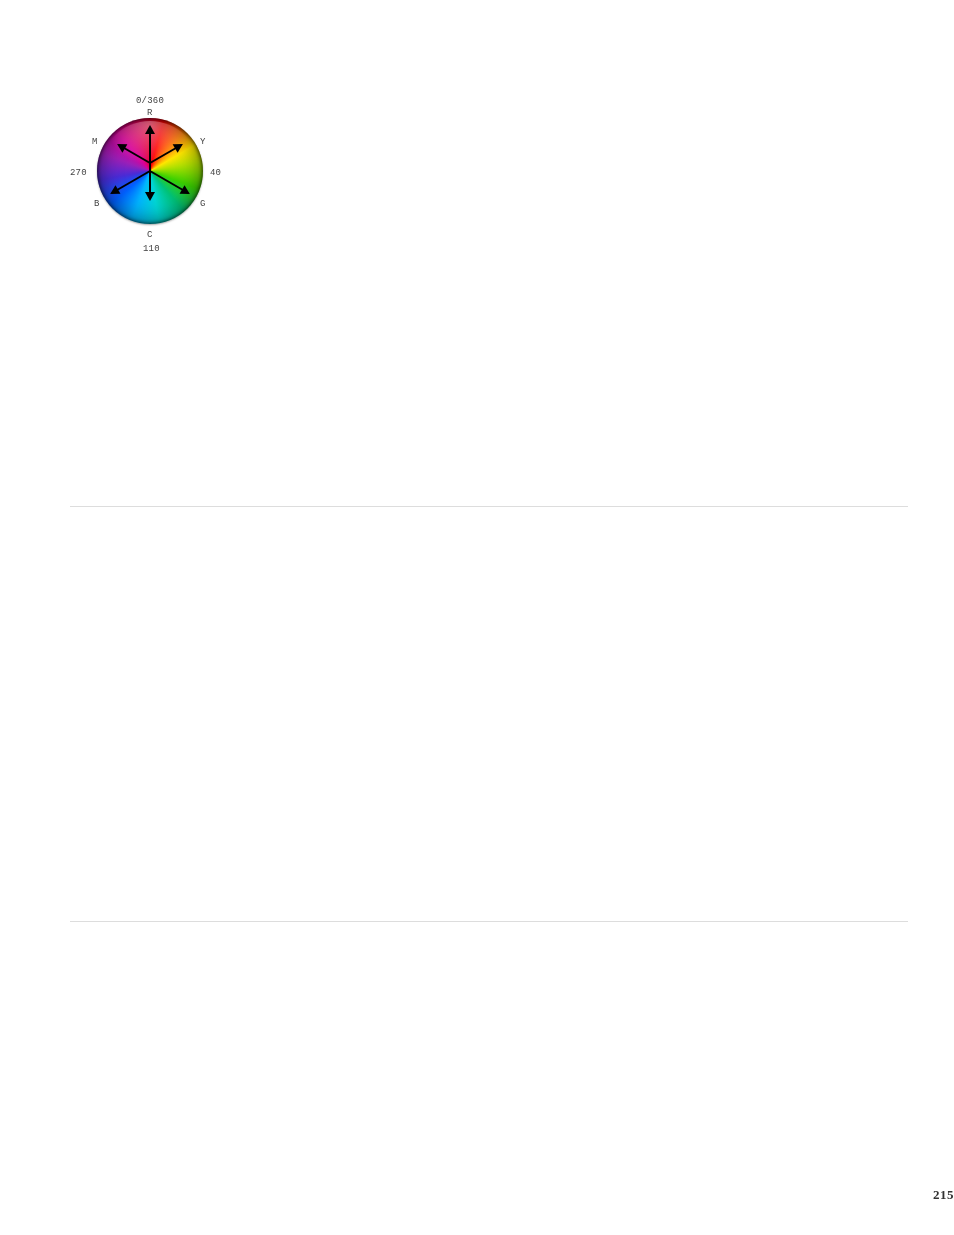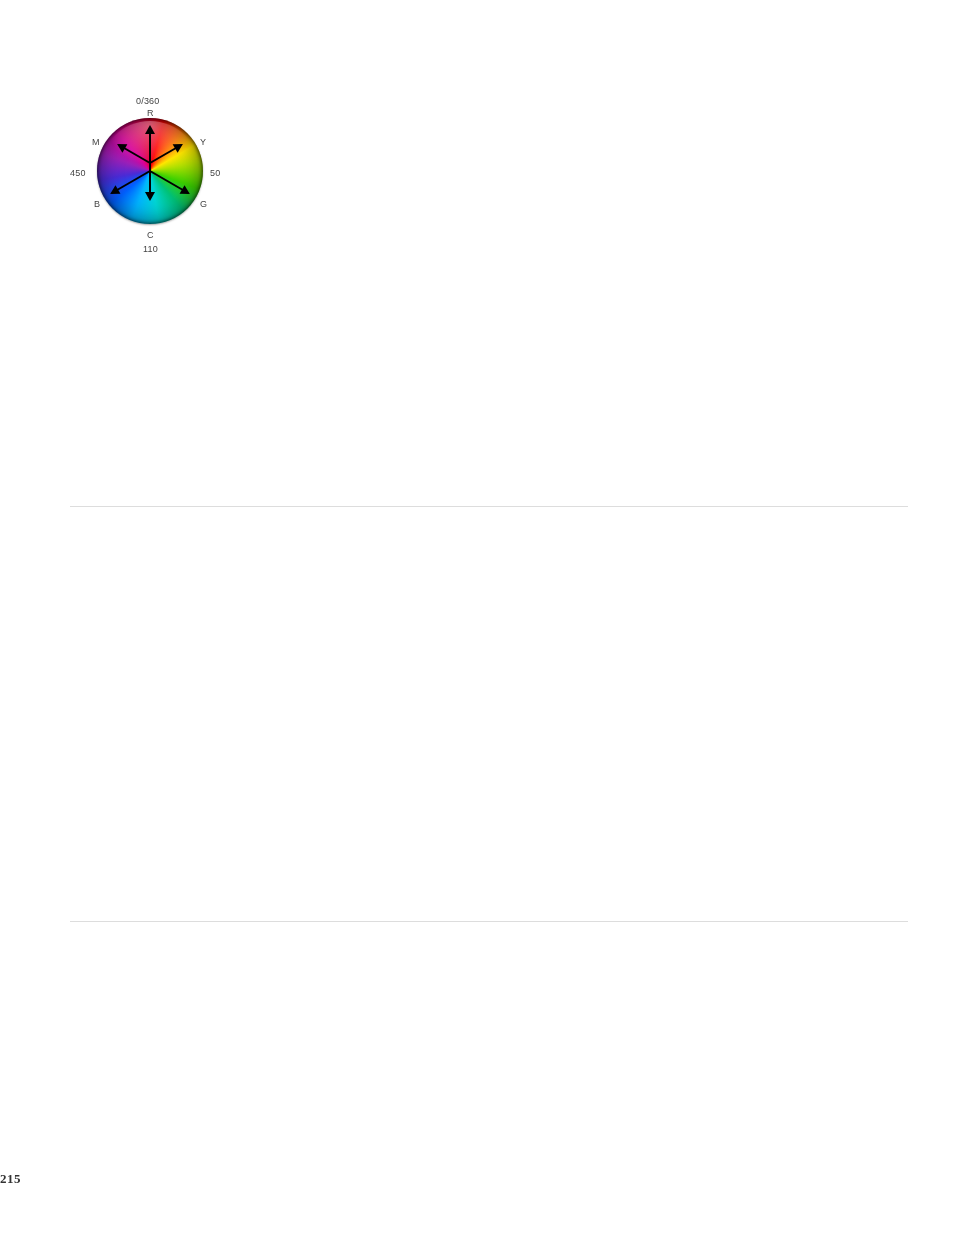--- a/index.html
+++ b/index.html
@@ -1,21 +1,21 @@
 <!DOCTYPE html>
 <html><head>
 <meta charset="utf-8">
 <style>
   html,body{margin:0;padding:0;background:#fff;font-family:Georgia,'Times New Roman',serif;color:#333}
   .page{width:954px;height:1235px;position:relative;box-sizing:border-box;margin:0 auto;background:#fff}
   .content{position:absolute;left:70px;right:46px;top:0;bottom:0}
   hr.sep{border:none;border-top:1px solid #ddd;margin:0;height:0}
   hr.sep.one{position:absolute;left:0;right:0;top:506px}
   hr.sep.two{position:absolute;left:0;right:0;top:921px}
-  .pagenum{position:absolute;left:0;right:0;bottom:48px;text-align:left;font-weight:bold;font-size:13px;color:#333;letter-spacing:.5px}
+  .pagenum{position:absolute;left:0;right:0;bottom:32px;text-align:right;font-weight:bold;font-size:13px;color:#333;letter-spacing:.5px}
 
   
   .fig{position:absolute;left:0px;top:96px;width:160px;height:170px}
   .wheel-wrap{position:absolute;left:27px;top:22px;width:106px;height:106px}
   .wheel{width:106px;height:106px;border-radius:50%;
     background:conic-gradient(from 0deg,
       #e3002f 0deg,
       #ff0000 15deg,
       #ff7a00 40deg,
       #ffe600 60deg,
@@ -38,34 +38,34 @@
   .arrow::after{content:"";position:absolute;left:-4px;top:-2px;border-left:5px solid transparent;border-right:5px solid transparent;border-bottom:9px solid #000}
   .a0  {transform:translate(-1px,-44px) rotate(0deg)}
   .a60 {transform:translate(-1px,-44px) rotate(60deg)}
   .a120{transform:translate(-1px,-44px) rotate(120deg)}
   .a180{transform:translate(-1px,-44px) rotate(180deg)}
   .a240{transform:translate(-1px,-44px) rotate(240deg)}
   .a300{transform:translate(-1px,-44px) rotate(300deg)}
   
   .short{height:36px}
 
-  .lbl{position:absolute;font-size:9px;color:#444;font-family:Liberation Sans, sans-serif;letter-spacing:.2px}
+  .lbl{position:absolute;font-size:9px;color:#444;font-family:Liberation Mono, monospace;letter-spacing:.2px}
 </style>
 </head>
 <body>
 
 <div class="page">
   <div class="content">
 
     <div class="fig">
 
       <span class="lbl" style="left:66px;top:0px">0/360</span>
-      <span class="lbl" style="left:140px;top:72px">50</span>
+      <span class="lbl" style="left:140px;top:72px">40</span>
       <span class="lbl" style="left:73px;top:148px">110</span>
-      <span class="left lbl" style="left:0px;top:72px">450</span>
+      <span class="left lbl" style="left:0px;top:72px">270</span>
 
       <span class="lbl" style="left:77px;top:12px">R</span>
       <span class="lbl" style="left:130px;top:41px">Y</span>
       <span class="lbl" style="left:130px;top:103px">G</span>
       <span class="lbl" style="left:77px;top:134px">C</span>
       <span class="lbl" style="left:24px;top:103px">B</span>
       <span class="lbl" style="left:22px;top:41px">M</span>
 
       <div class="wheel-wrap">
         <div class="wheel"></div>

